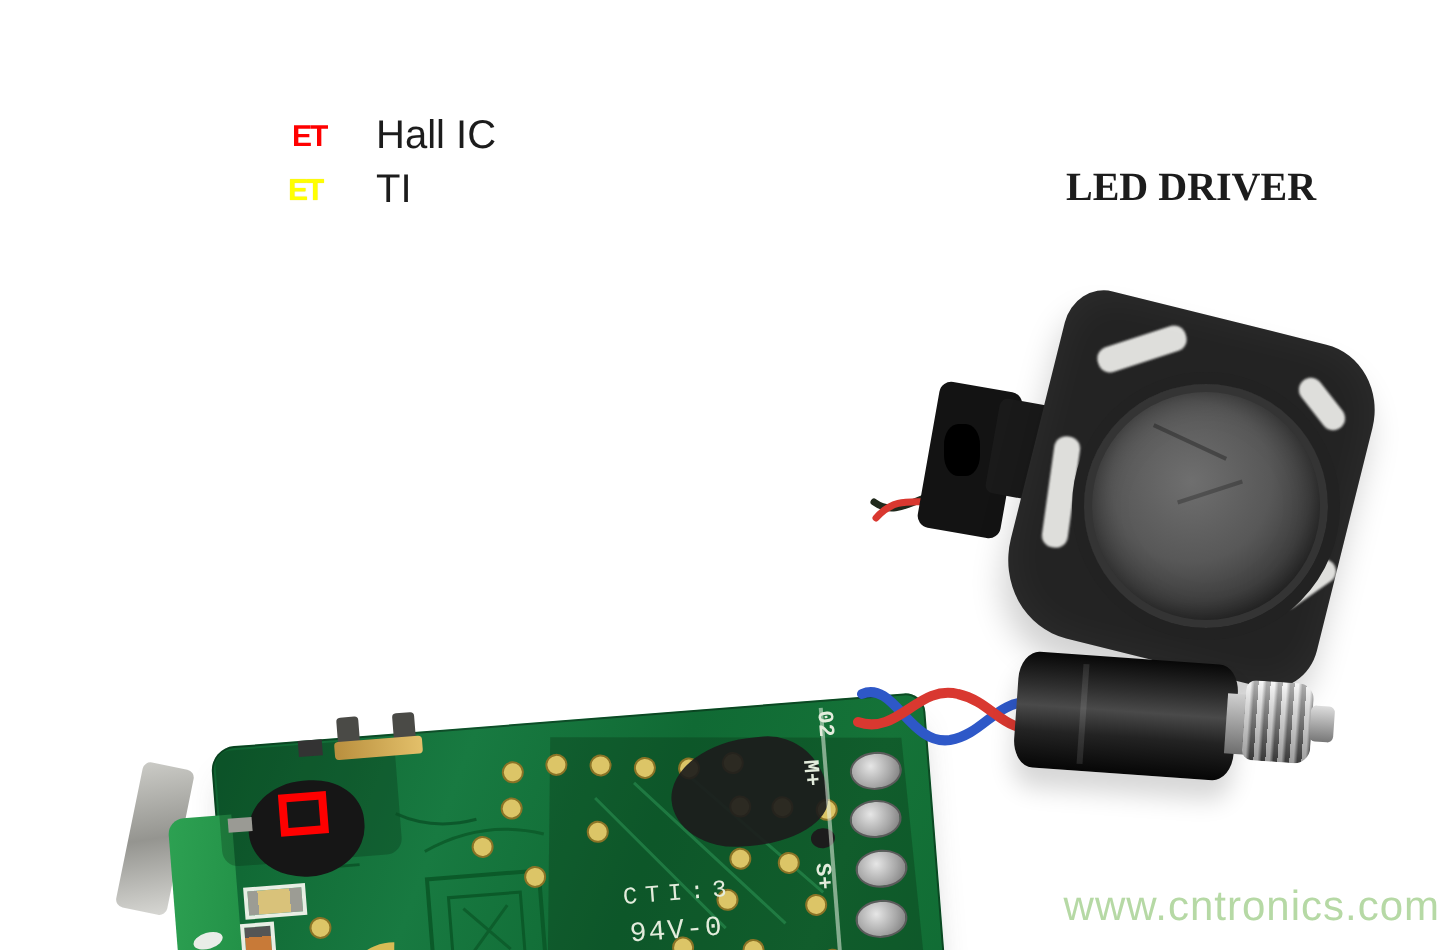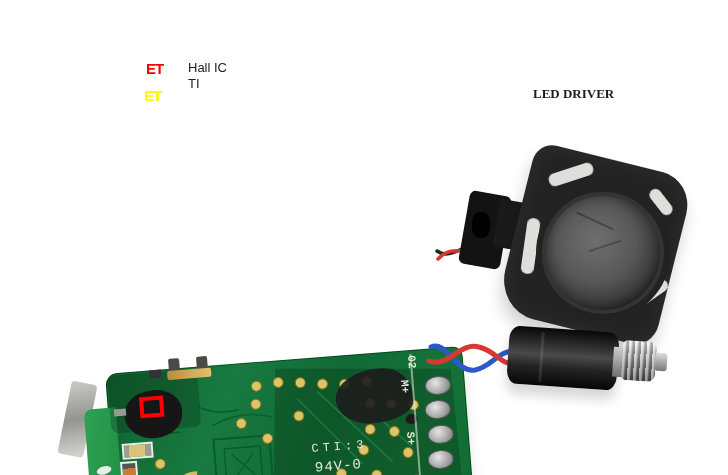--- a/index.html
+++ b/index.html
@@ -3,21 +3,21 @@
 <meta charset="utf-8">
 <style>
   html,body{margin:0;padding:0;background:#fff;}
   #stage{position:relative;width:728px;height:475px;background:#ffffff;overflow:hidden;
          font-family:"Liberation Sans",sans-serif;}
   .abs{position:absolute;}
   
   .marker{font-weight:800;font-size:15px;letter-spacing:-1px;line-height:16px;}
   .m-red{color:#ff0000;}
   .m-yellow{color:#ffff00;text-shadow:0 0 0.5px #e6d800;}
-  .leg{font-size:13px;line-height:20px;color:#1c1c1c;}
+  .leg{font-size:20px;line-height:20px;color:#1c1c1c;}
   .leg-bold{font-weight:700;font-family:Liberation Serif, serif;}
   
   #board{left:105px;top:224px;width:358px;height:190px;transform:rotate(-4.5deg);
          transform-origin:0 0;border-radius:12px 10px 16px 16px;
          background:linear-gradient(115deg,#0e6330 0%,#187a41 30%,#106a34 55%,#157338 78%,#0f6a33 100%);
          box-shadow:0 12px 16px -6px rgba(70,70,70,.35), inset 0 0 0 1px rgba(0,0,0,.35);}
   .silk{color:#e3ecdc;font-family:"Liberation Mono",monospace;}
   .padblob{width:24px;height:17px;border-radius:50%;border:1px solid #5b5b5b;
            background:radial-gradient(circle at 40% 35%,#e6e6e6,#a8a8a8 55%,#6f6f6f);}
   .padlabel{font-size:11px;font-weight:700;transform:rotate(90deg);}
@@ -50,21 +50,21 @@
 </style>
 </head>
 <body>
 
 <div id="stage">
 
   <span class="abs marker m-red" style="left:146px;top:61px;">ET</span>
   <span class="abs leg" style="left:188px;top:58px;">Hall IC</span>
 
   <span class="abs marker m-yellow" style="left:144px;top:88px;">ET</span>
-  <span class="abs leg" style="left:188px;top:74px;">TI</span>
+  <span class="abs leg" style="left:188px;top:85px;">TI</span>
   <span class="abs leg leg-bold" style="left:533px;top:84px;">LED DRIVER</span>
 
   <div class="abs" id="photo" style="left:0;top:150px;width:728px;height:300px;">
 
     <div class="abs" id="board">
 
       <div class="abs" style="left:-44px;top:6px;width:26px;height:74px;transform:rotate(16deg);border-radius:4px;opacity:.95;background:linear-gradient(160deg,#c9c9c4,#8f8f8a 50%,#d6d6d2);"></div>
       <div class="abs" style="left:-24px;top:34px;width:32px;height:158px;border-radius:8px 0 0 10px;background:linear-gradient(100deg,#2da152,#1f8c44);"></div>
       <div class="abs" style="left:-16px;top:92px;width:15px;height:8px;background:#e9ede8;border-radius:50%;transform:rotate(-12deg);"></div>
 
@@ -162,13 +162,14 @@
     <div class="abs" style="left:575px;top:70px;width:40px;height:2px;background:rgba(0,0,0,.3);transform:rotate(25deg);"></div>
     <div class="abs" style="left:588px;top:95px;width:34px;height:2px;background:rgba(0,0,0,.25);transform:rotate(-18deg);"></div>
 
     <div class="abs" id="motor-body" style="top:179px;"></div>
     <div class="abs" style="left:540px;top:182px;width:3px;height:50px;background:rgba(255,255,255,.1);transform:rotate(4deg);"></div>
     <div class="abs" id="motor-collar" style="top:197px;"></div>
     <div class="abs" id="motor-weight" style="top:191px;"></div>
     <div class="abs" id="motor-tip" style="top:203px;"></div>
   </div>
 
+  <span class="abs" id="watermark">www.cntronics.com</span>
 </div>
 
 </body></html>

